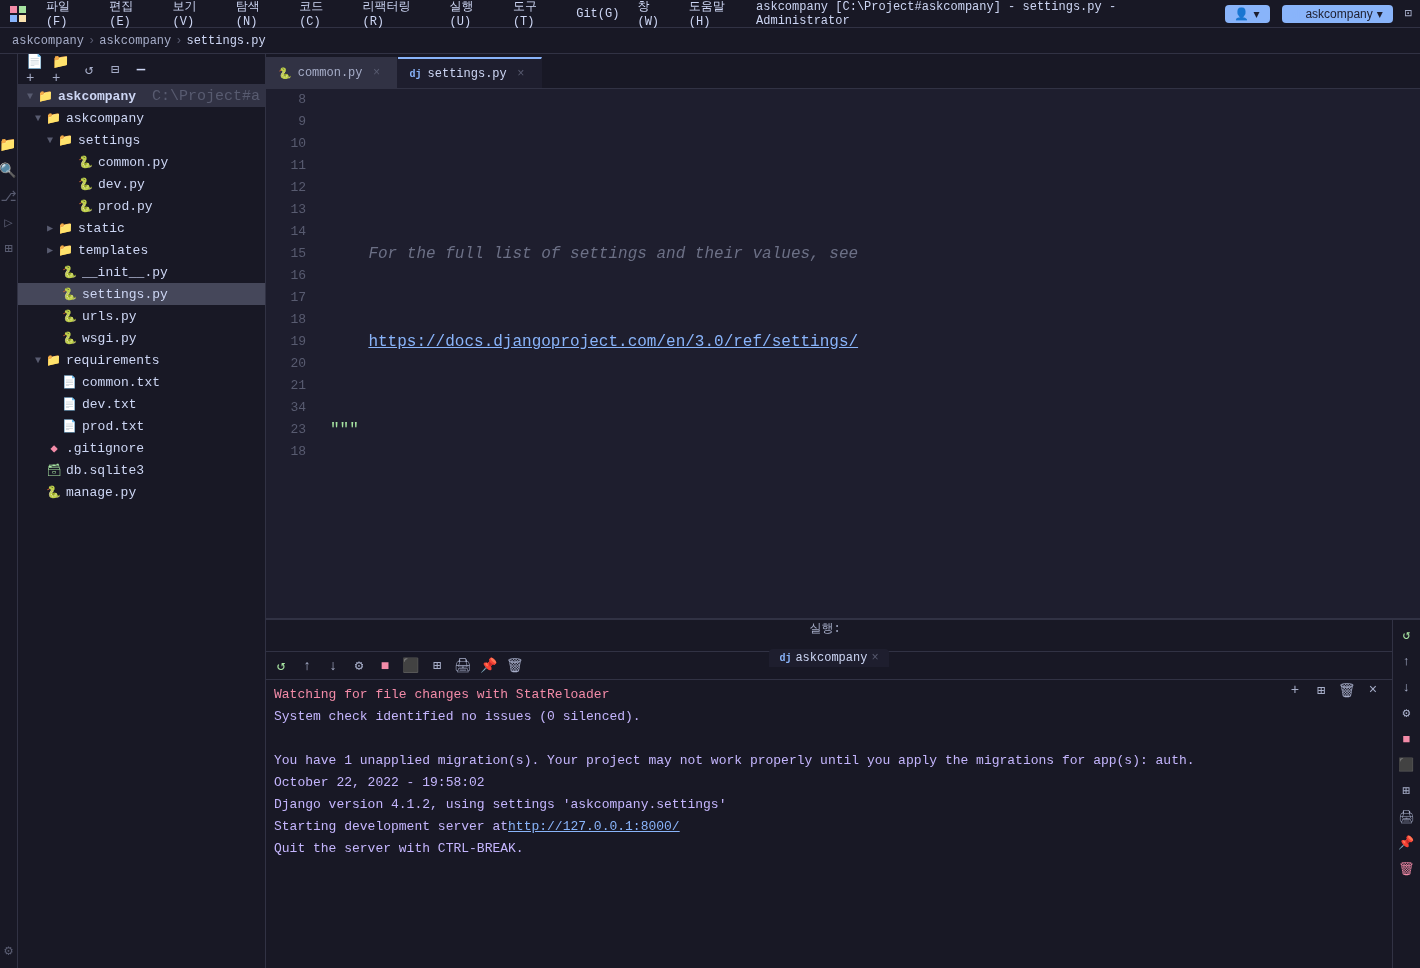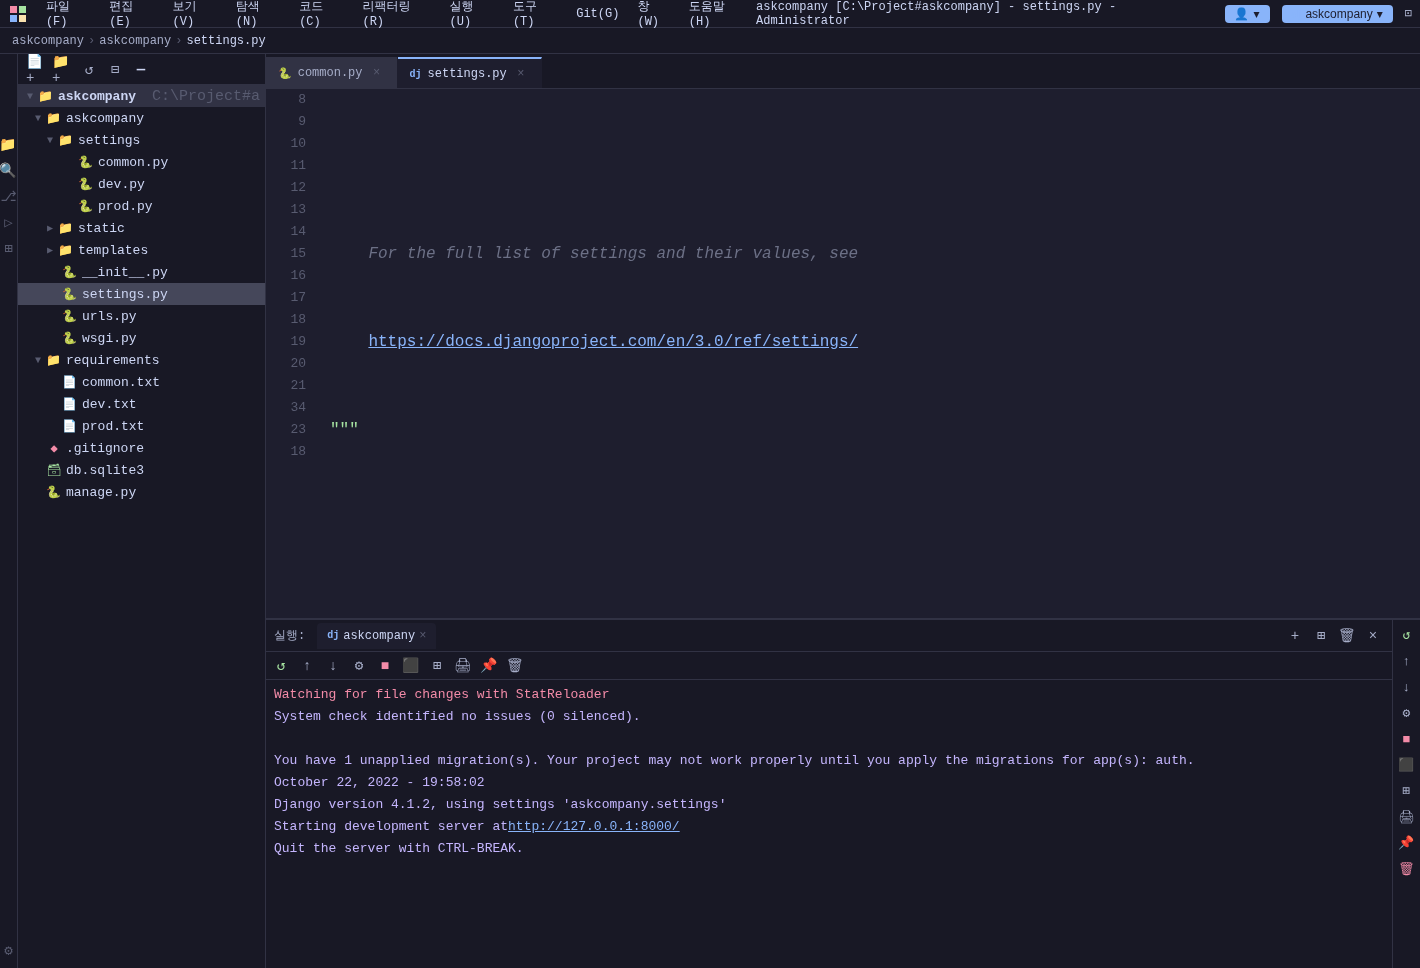--- a/index.html
+++ b/index.html
@@ -237,21 +237,22 @@
     .str { color: #a6e3a1; } 
     .comment { color: #6c7086; font-style: italic; }
     .url { color: #89b4fa; text-decoration: underline; }
     .var { color: #cdd6f4; }
     #terminal-tabs {
       display: flex;
       align-items: center;
       padding: 0 8px;
       height: 32px;
       border-bottom: 1px solid #313244;
-      gap: 4px;
+      gap: 12px;
+      flex-direction: column;
     }
     .terminal-label {
       font-size: 12px;
       color: #a6adc8;
       padding-right: 8px;
     }
     .terminal-tab {
       display: flex;
       align-items: center;
       gap: 4px;

